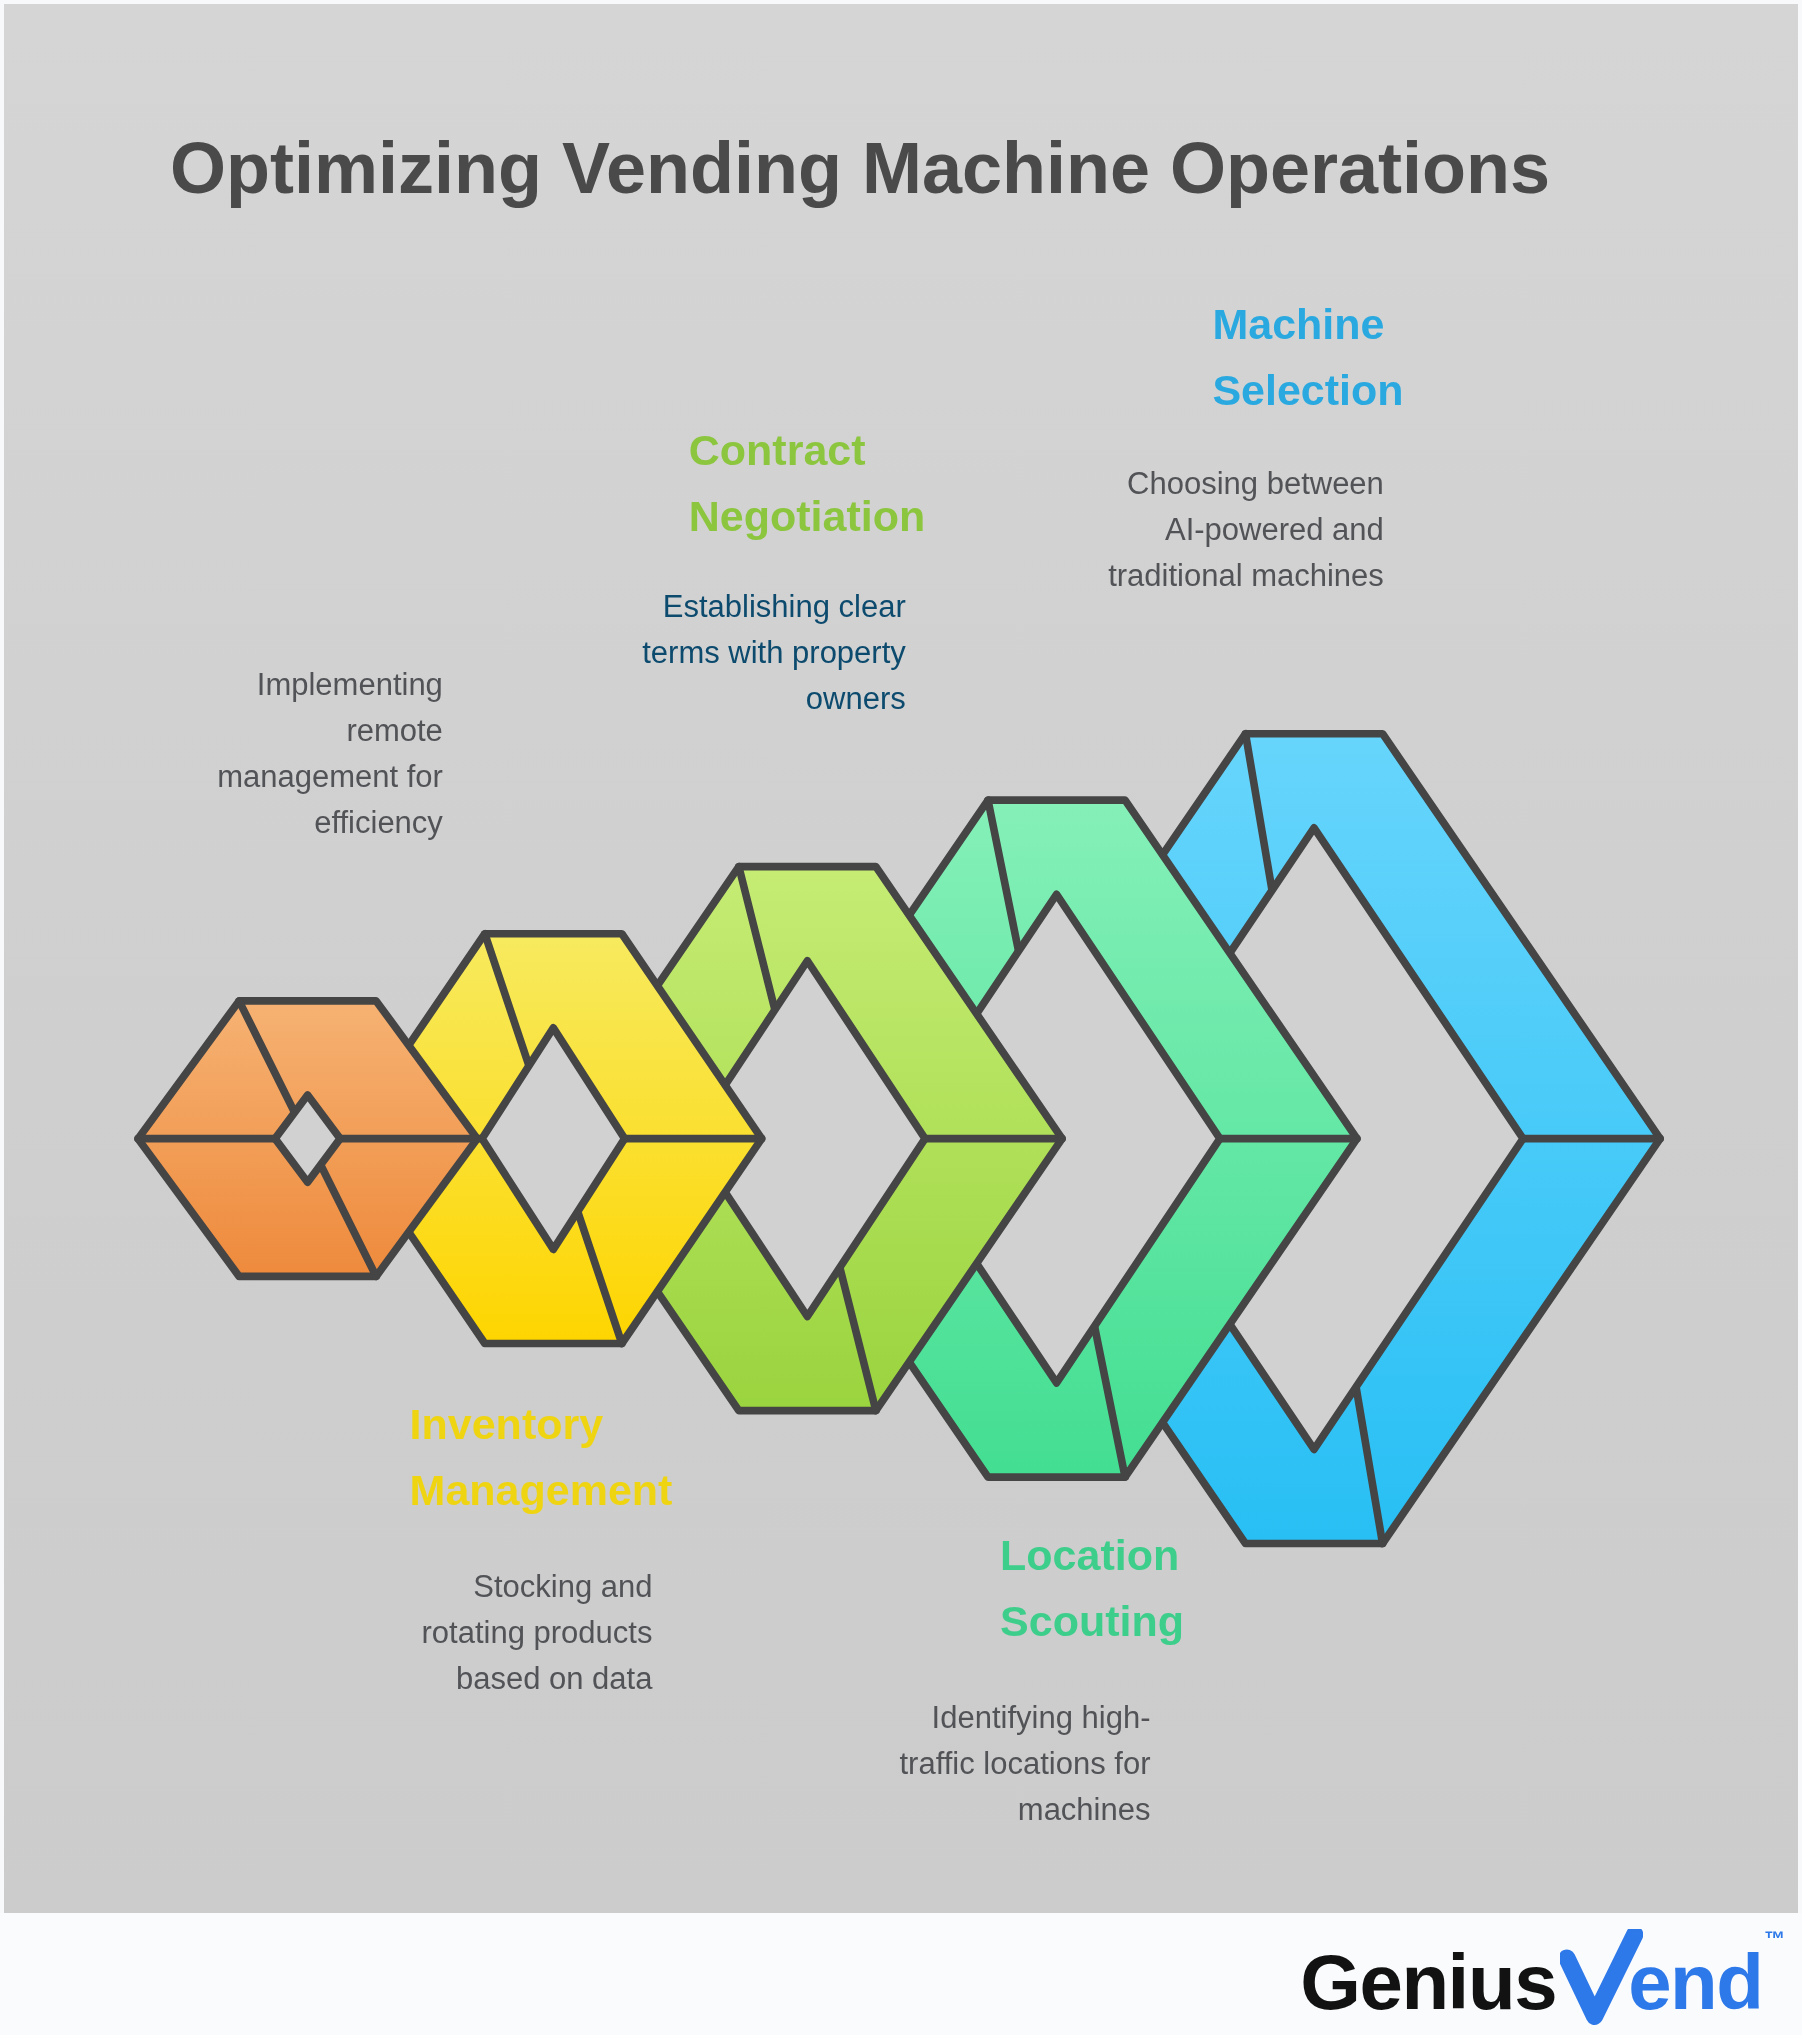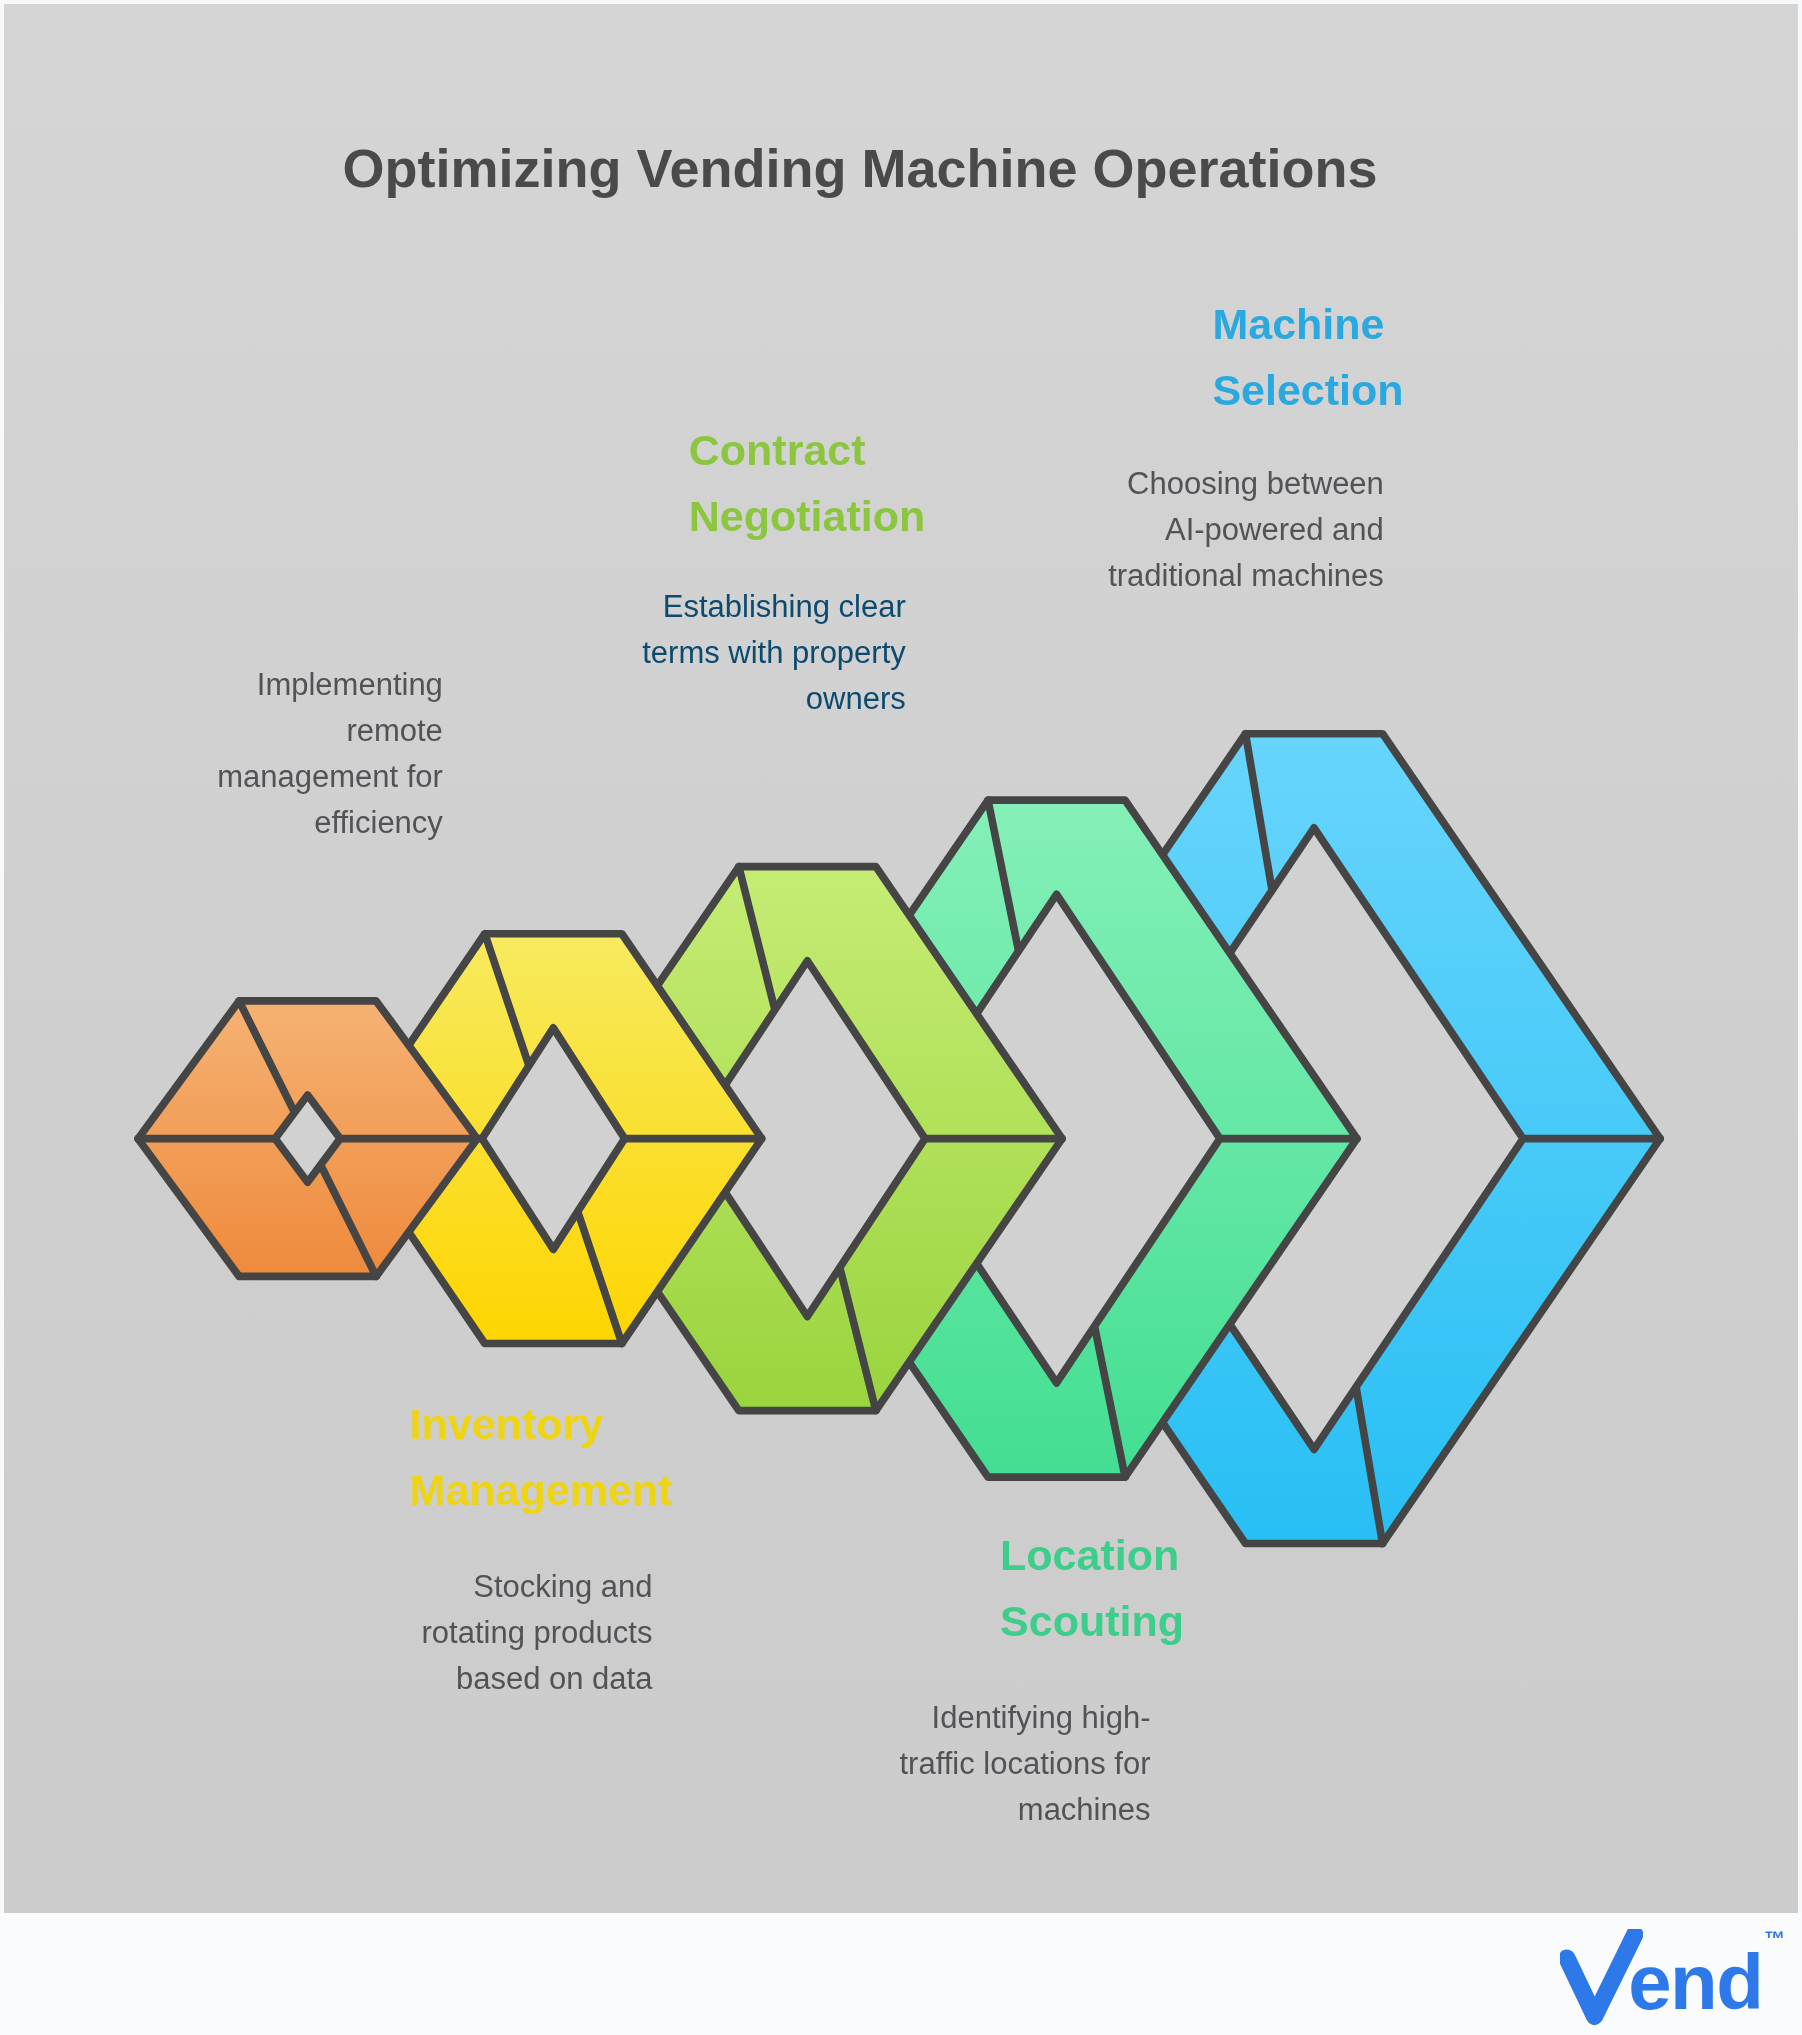--- a/index.html
+++ b/index.html
@@ -11,21 +11,21 @@
     overflow:hidden;
   }
   .page{position:absolute;left:0;top:0;width:1803px;height:2035px;}
   .canvas{
     position:absolute;left:4.2px;top:3.5px;width:1794px;height:1909px;
     background:linear-gradient(180deg,#D5D5D5 0%,#CFCFCF 55%,#CCCCCC 100%);
   }
   .chain-svg{position:absolute;left:0;top:0;width:1803px;height:2035px;}
   .title{
     position:absolute;left:860px;top:134px;transform:translateX(-50%);
-    font-size:54px;font-weight:700;line-height:69px;white-space:nowrap;
+    font-size:72px;font-weight:700;line-height:69px;white-space:nowrap;
     letter-spacing:0px;
   }
   .heading{
     position:absolute;transform:translateX(-50%);
     font-size:43px;font-weight:700;line-height:66px;text-align:left;white-space:nowrap;
   }
   .desc{
     position:absolute;transform:translateX(-50%);
     font-size:31px;font-weight:400;line-height:46px;text-align:right;white-space:nowrap;
   }
@@ -158,20 +158,21 @@
   </div>
   <div class="desc d-location" style="color: rgb(82, 83, 87);">
     <div>Identifying high-</div>
     <div>traffic locations for</div>
     <div>machines</div>
   </div>
 
   <div class="footer" style="background: rgb(250, 251, 252);"></div>
 
   <div class="logo">
+    <span class="logo-part1" style="color: rgb(18, 18, 18);">Genius</span>
     <svg class="logo-check" viewBox="0 0 120 140" xmlns="http://www.w3.org/2000/svg">
       <path id="logo-check-path" d="M10 42 L50 126 L108 8" fill="none" stroke="#2E79E9" stroke-width="25" stroke-linecap="round" stroke-linejoin="round"></path>
     </svg>
     <span class="logo-part2" style="color: rgb(46, 121, 233);">end</span>
     <span class="logo-tm" style="color: rgb(46, 121, 233);">™</span>
   </div>
 
 </div>
 
 

